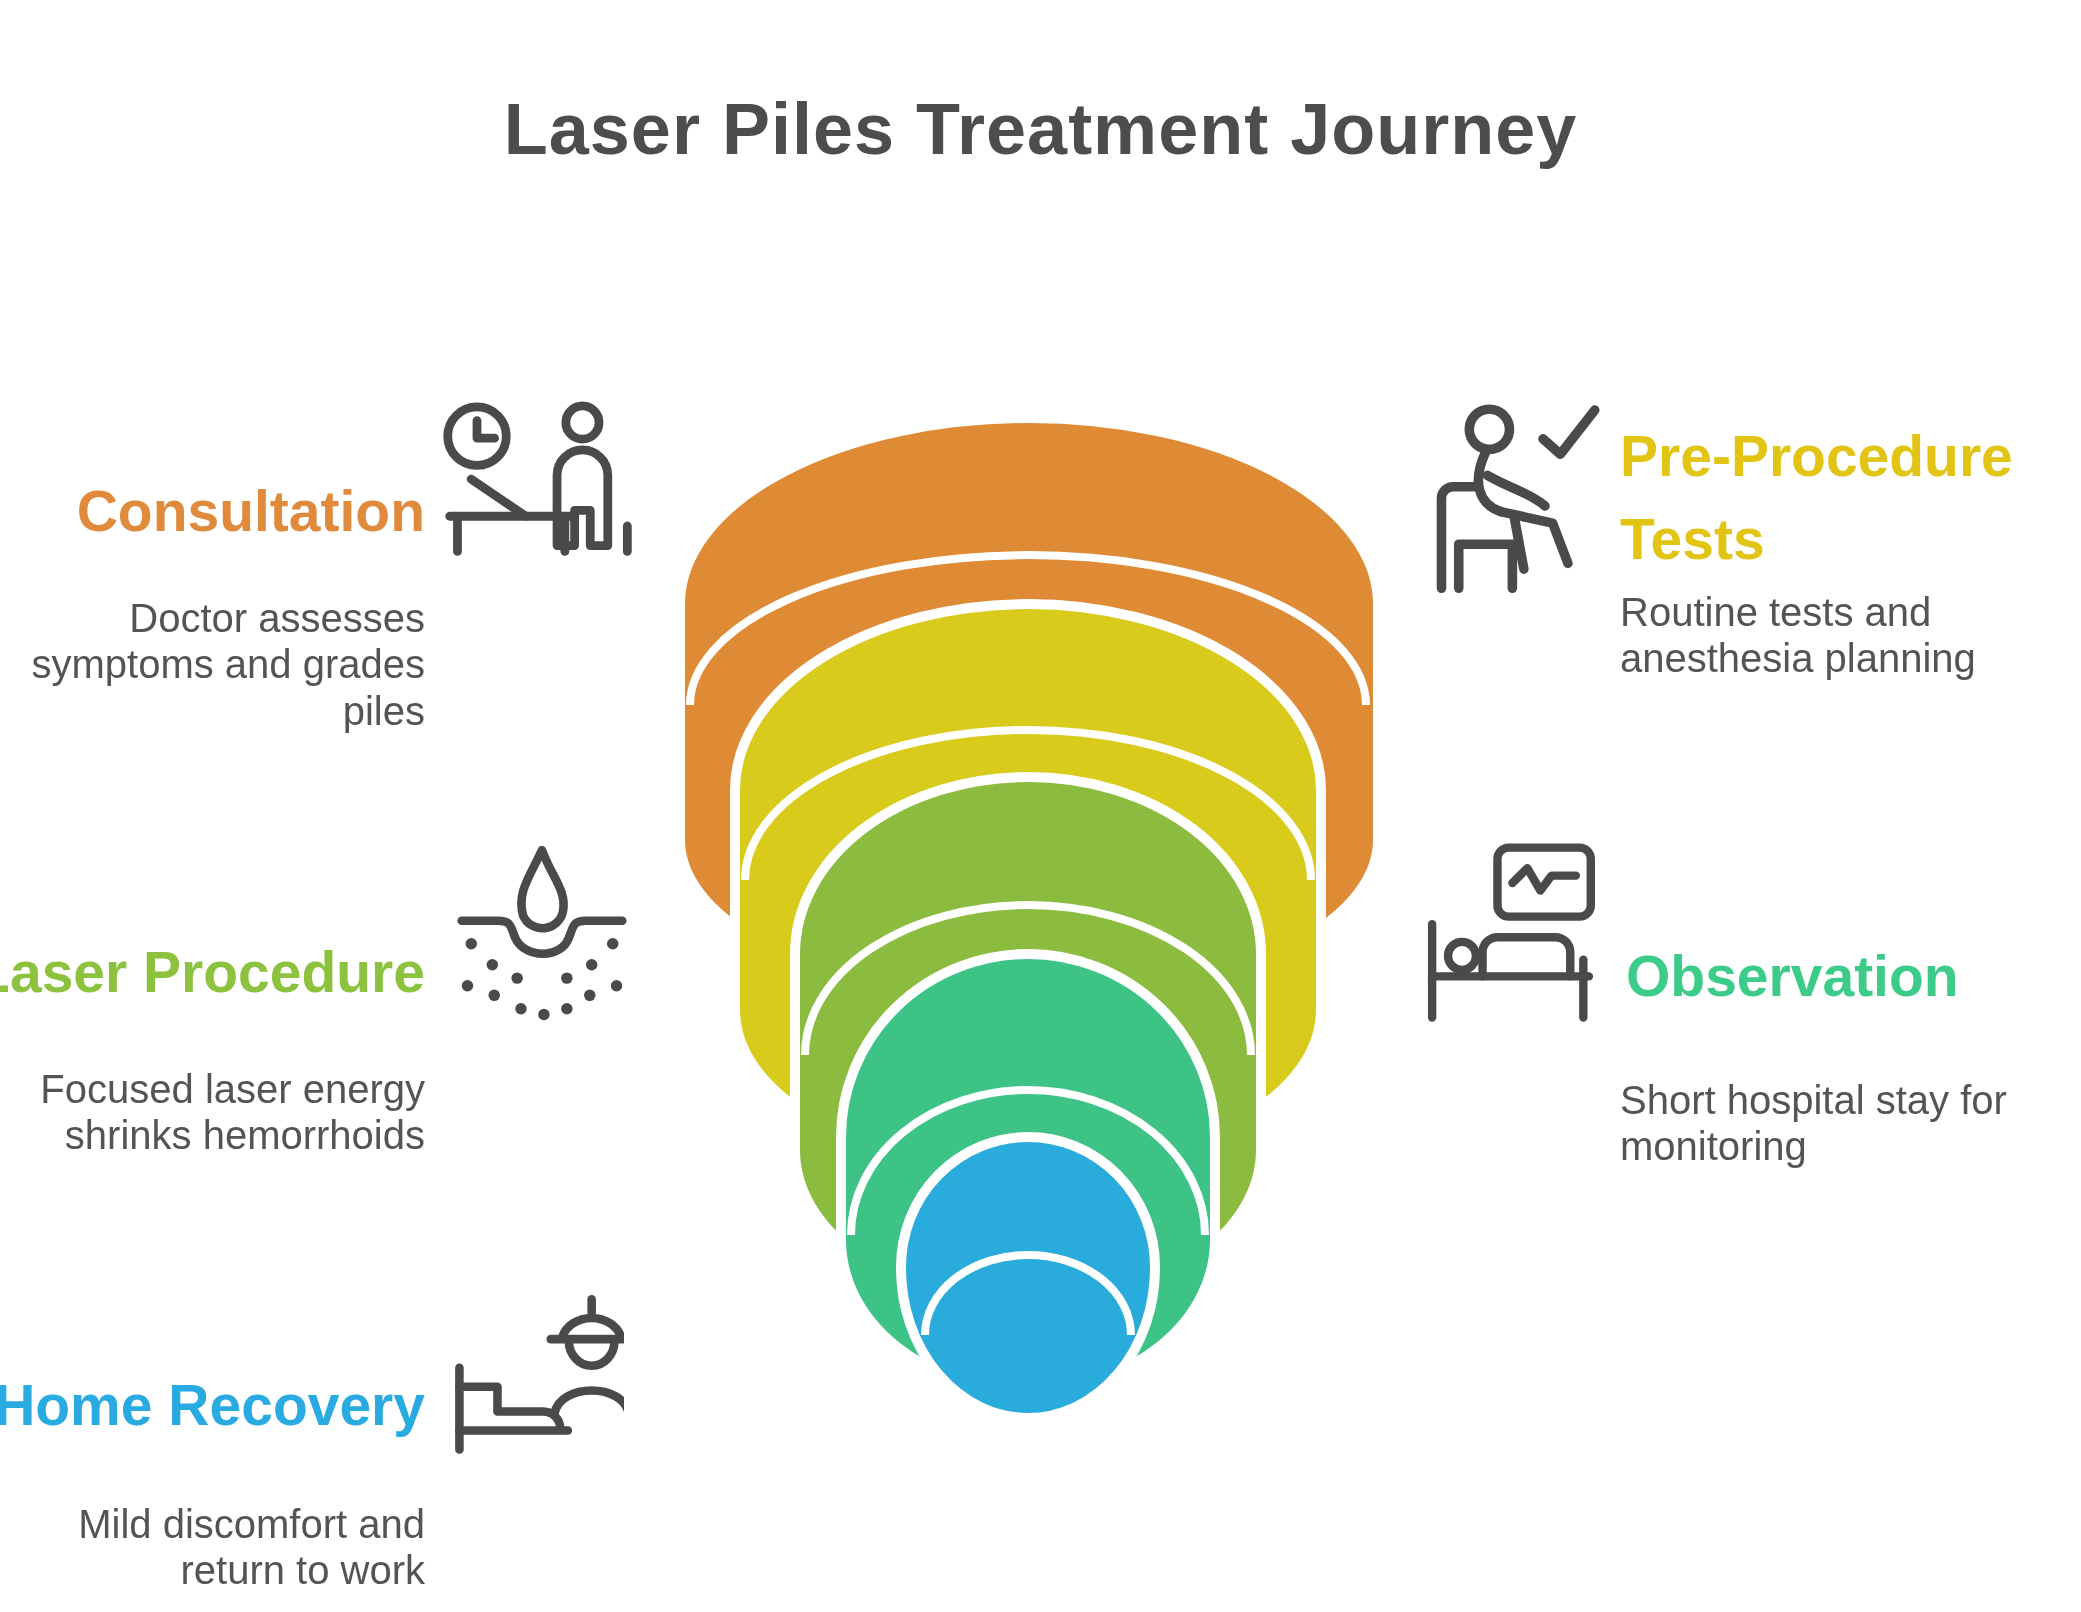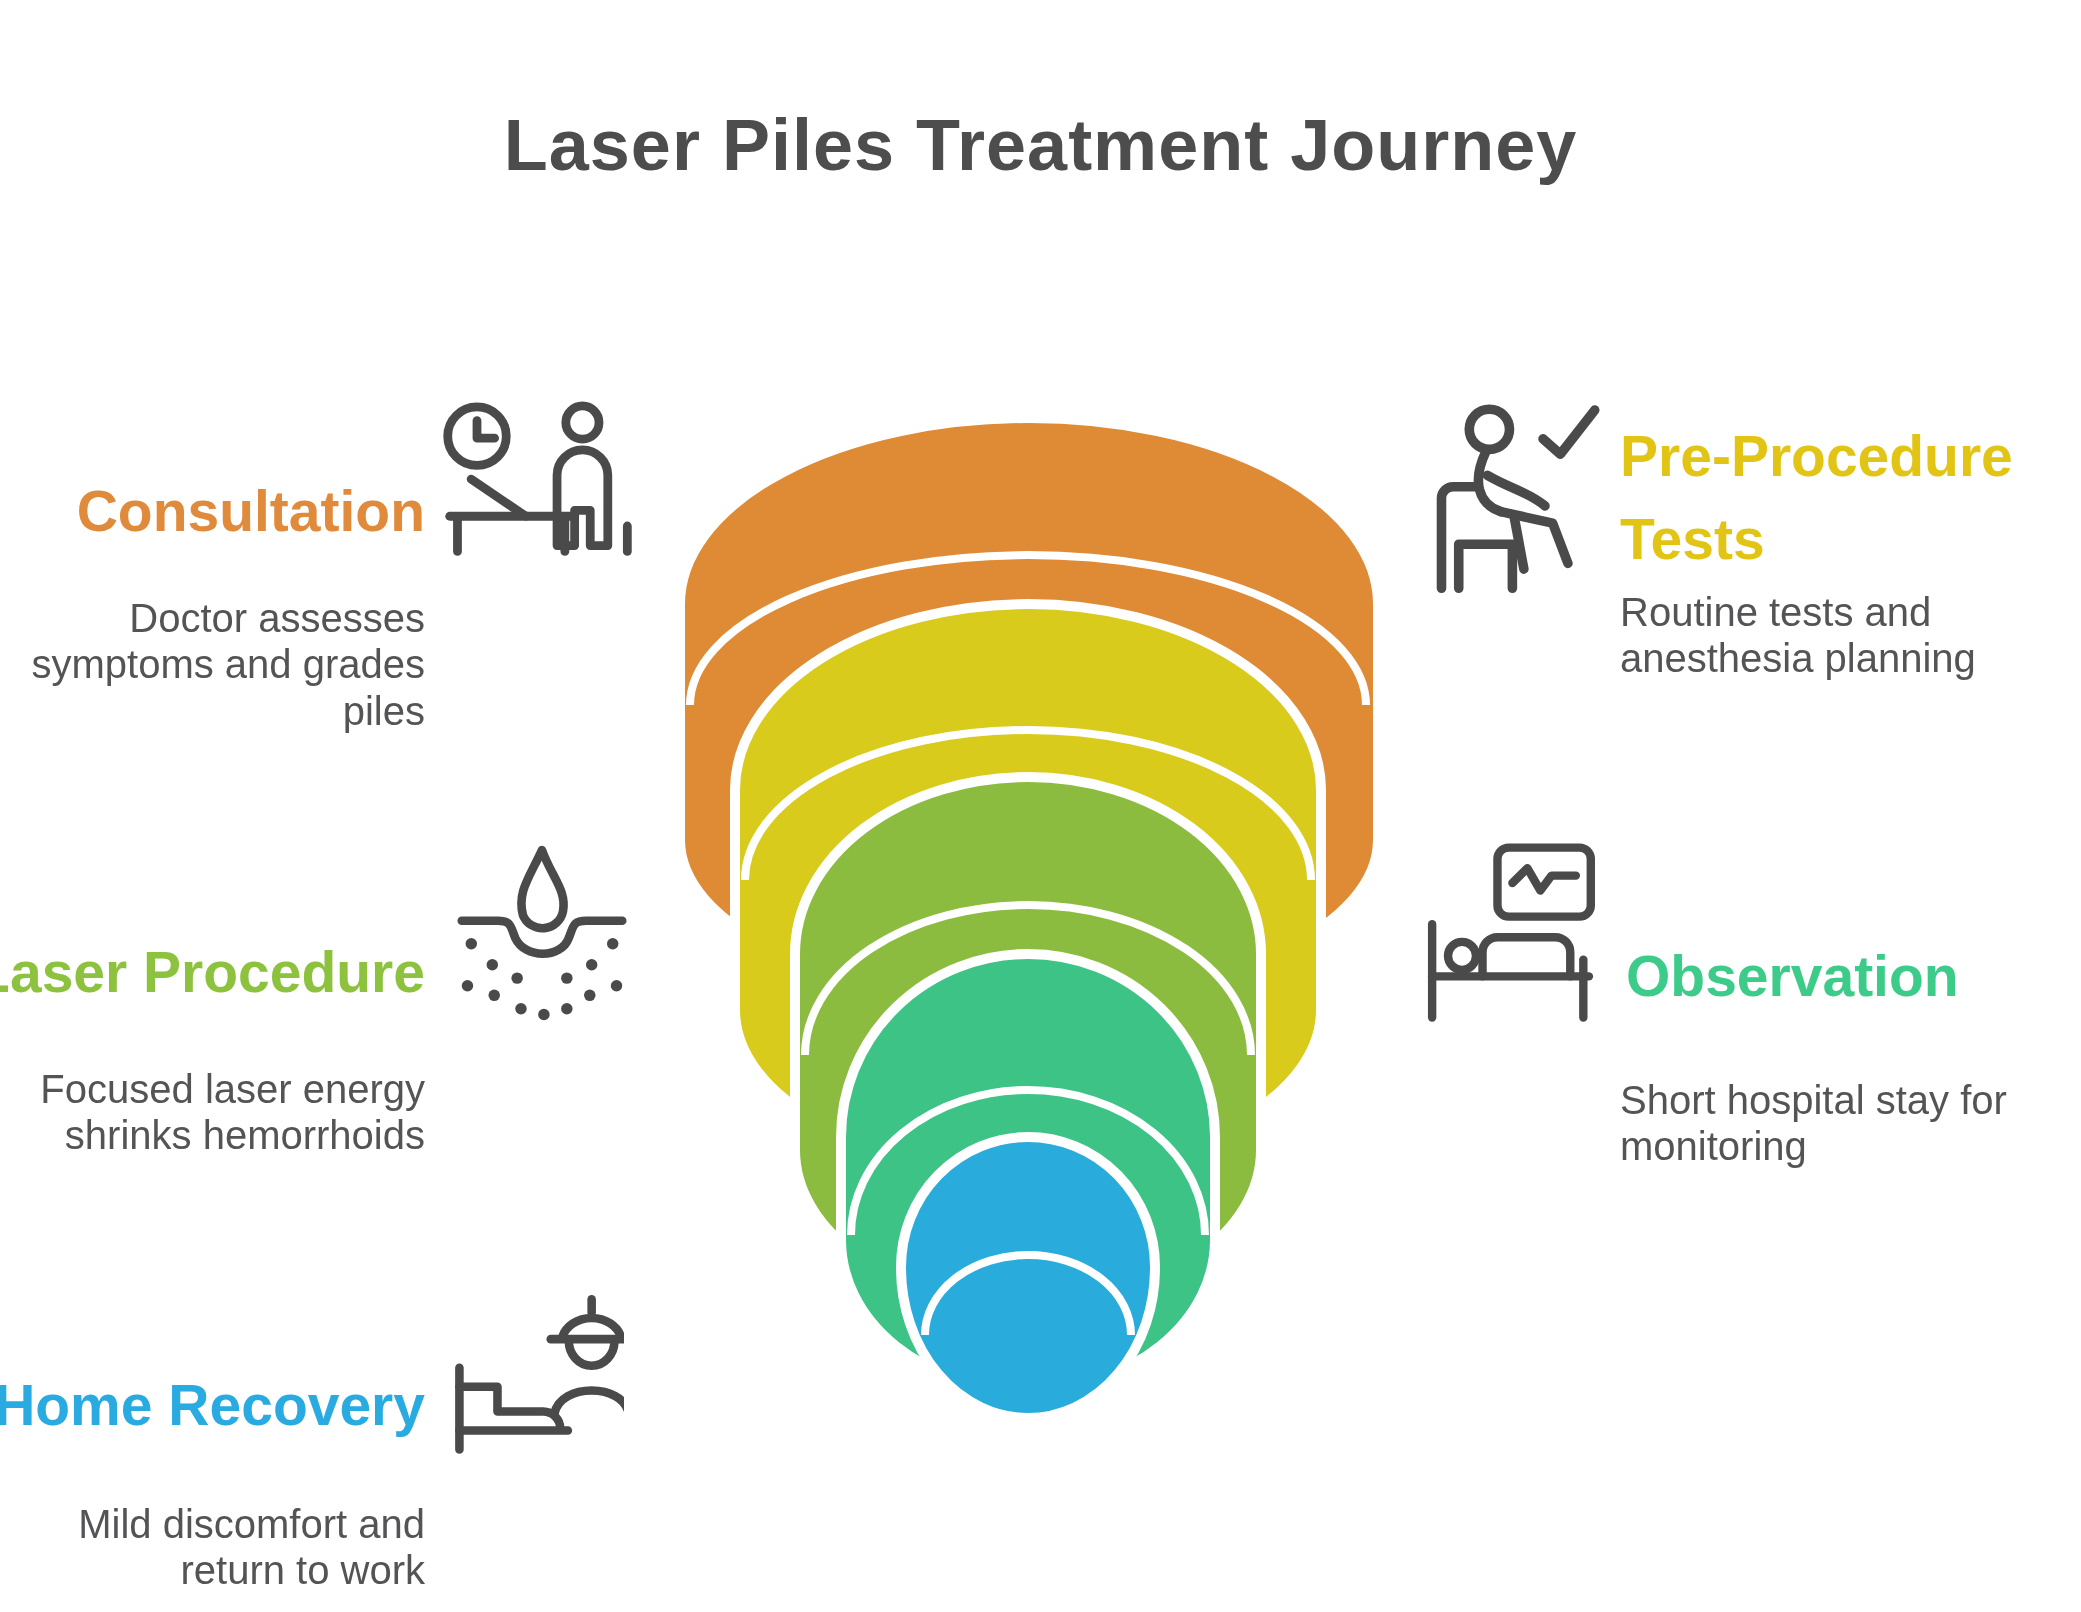--- a/index.html
+++ b/index.html
@@ -6,21 +6,21 @@
   html,body{margin:0;padding:0;background:#ffffff;}
   .page{
     position:relative;
     width:2081px;height:1612px;
     overflow:hidden;
     background:#ffffff;
     font-family:"Liberation Sans", sans-serif;
   }
   .page-title{
     position:absolute;left:0;right:0;top:88px;
-    margin:16px;text-align:center;
+    margin:0;text-align:center;
     font-size:72px;font-weight:bold;letter-spacing:1px;
   }
   #funnel-svg{position:absolute;left:0;top:0;}
   .stage-heading{
     position:absolute;margin:0;
     font-size:57px;font-weight:bold;line-height:1.15;
   }
   .stage-heading .hline{display:block;white-space:nowrap;}
   .two-line{line-height:1.45;}
   .stage-desc{

